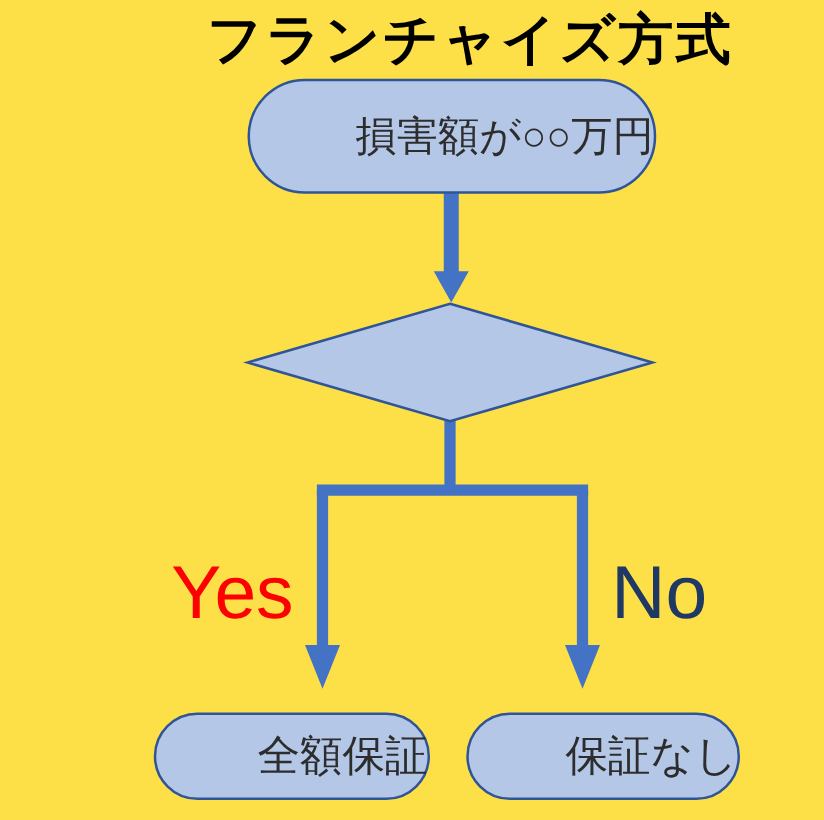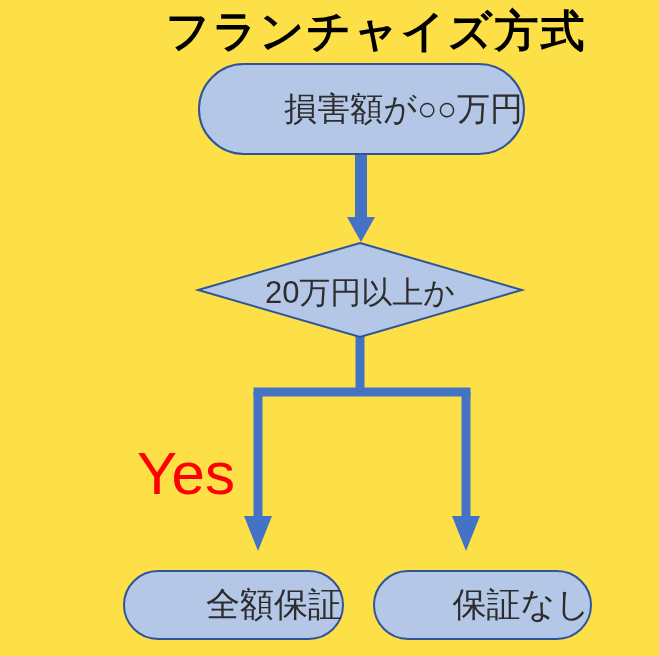--- a/index.html
+++ b/index.html
@@ -97,24 +97,24 @@
     <polygon points="360,243 522,290 360,337 198,290" stroke="#2f5597" stroke-width="2" fill="#b4c7e7"></polygon>
 
     <polygon points="244,516 272,516 258,551" fill="#4472c4"></polygon>
     <polygon points="452,516 480,516 466,551" fill="#4472c4"></polygon>
   </svg>
 
   <div class="node node-start">
     <span>損害額が○○万円</span>
   </div>
 
-  <div class="diamond-label">20万円以上か</div>
 
   <div class="branch-label branch-yes">Yes</div>
 
+  <div class="branch-label branch-no">No</div>
 
   <div class="node node-result-no">
     <span>保証なし</span>
   </div>
 
   <div class="node node-result-yes">
     <span>全額保証</span>
   </div>
 
 </div>

